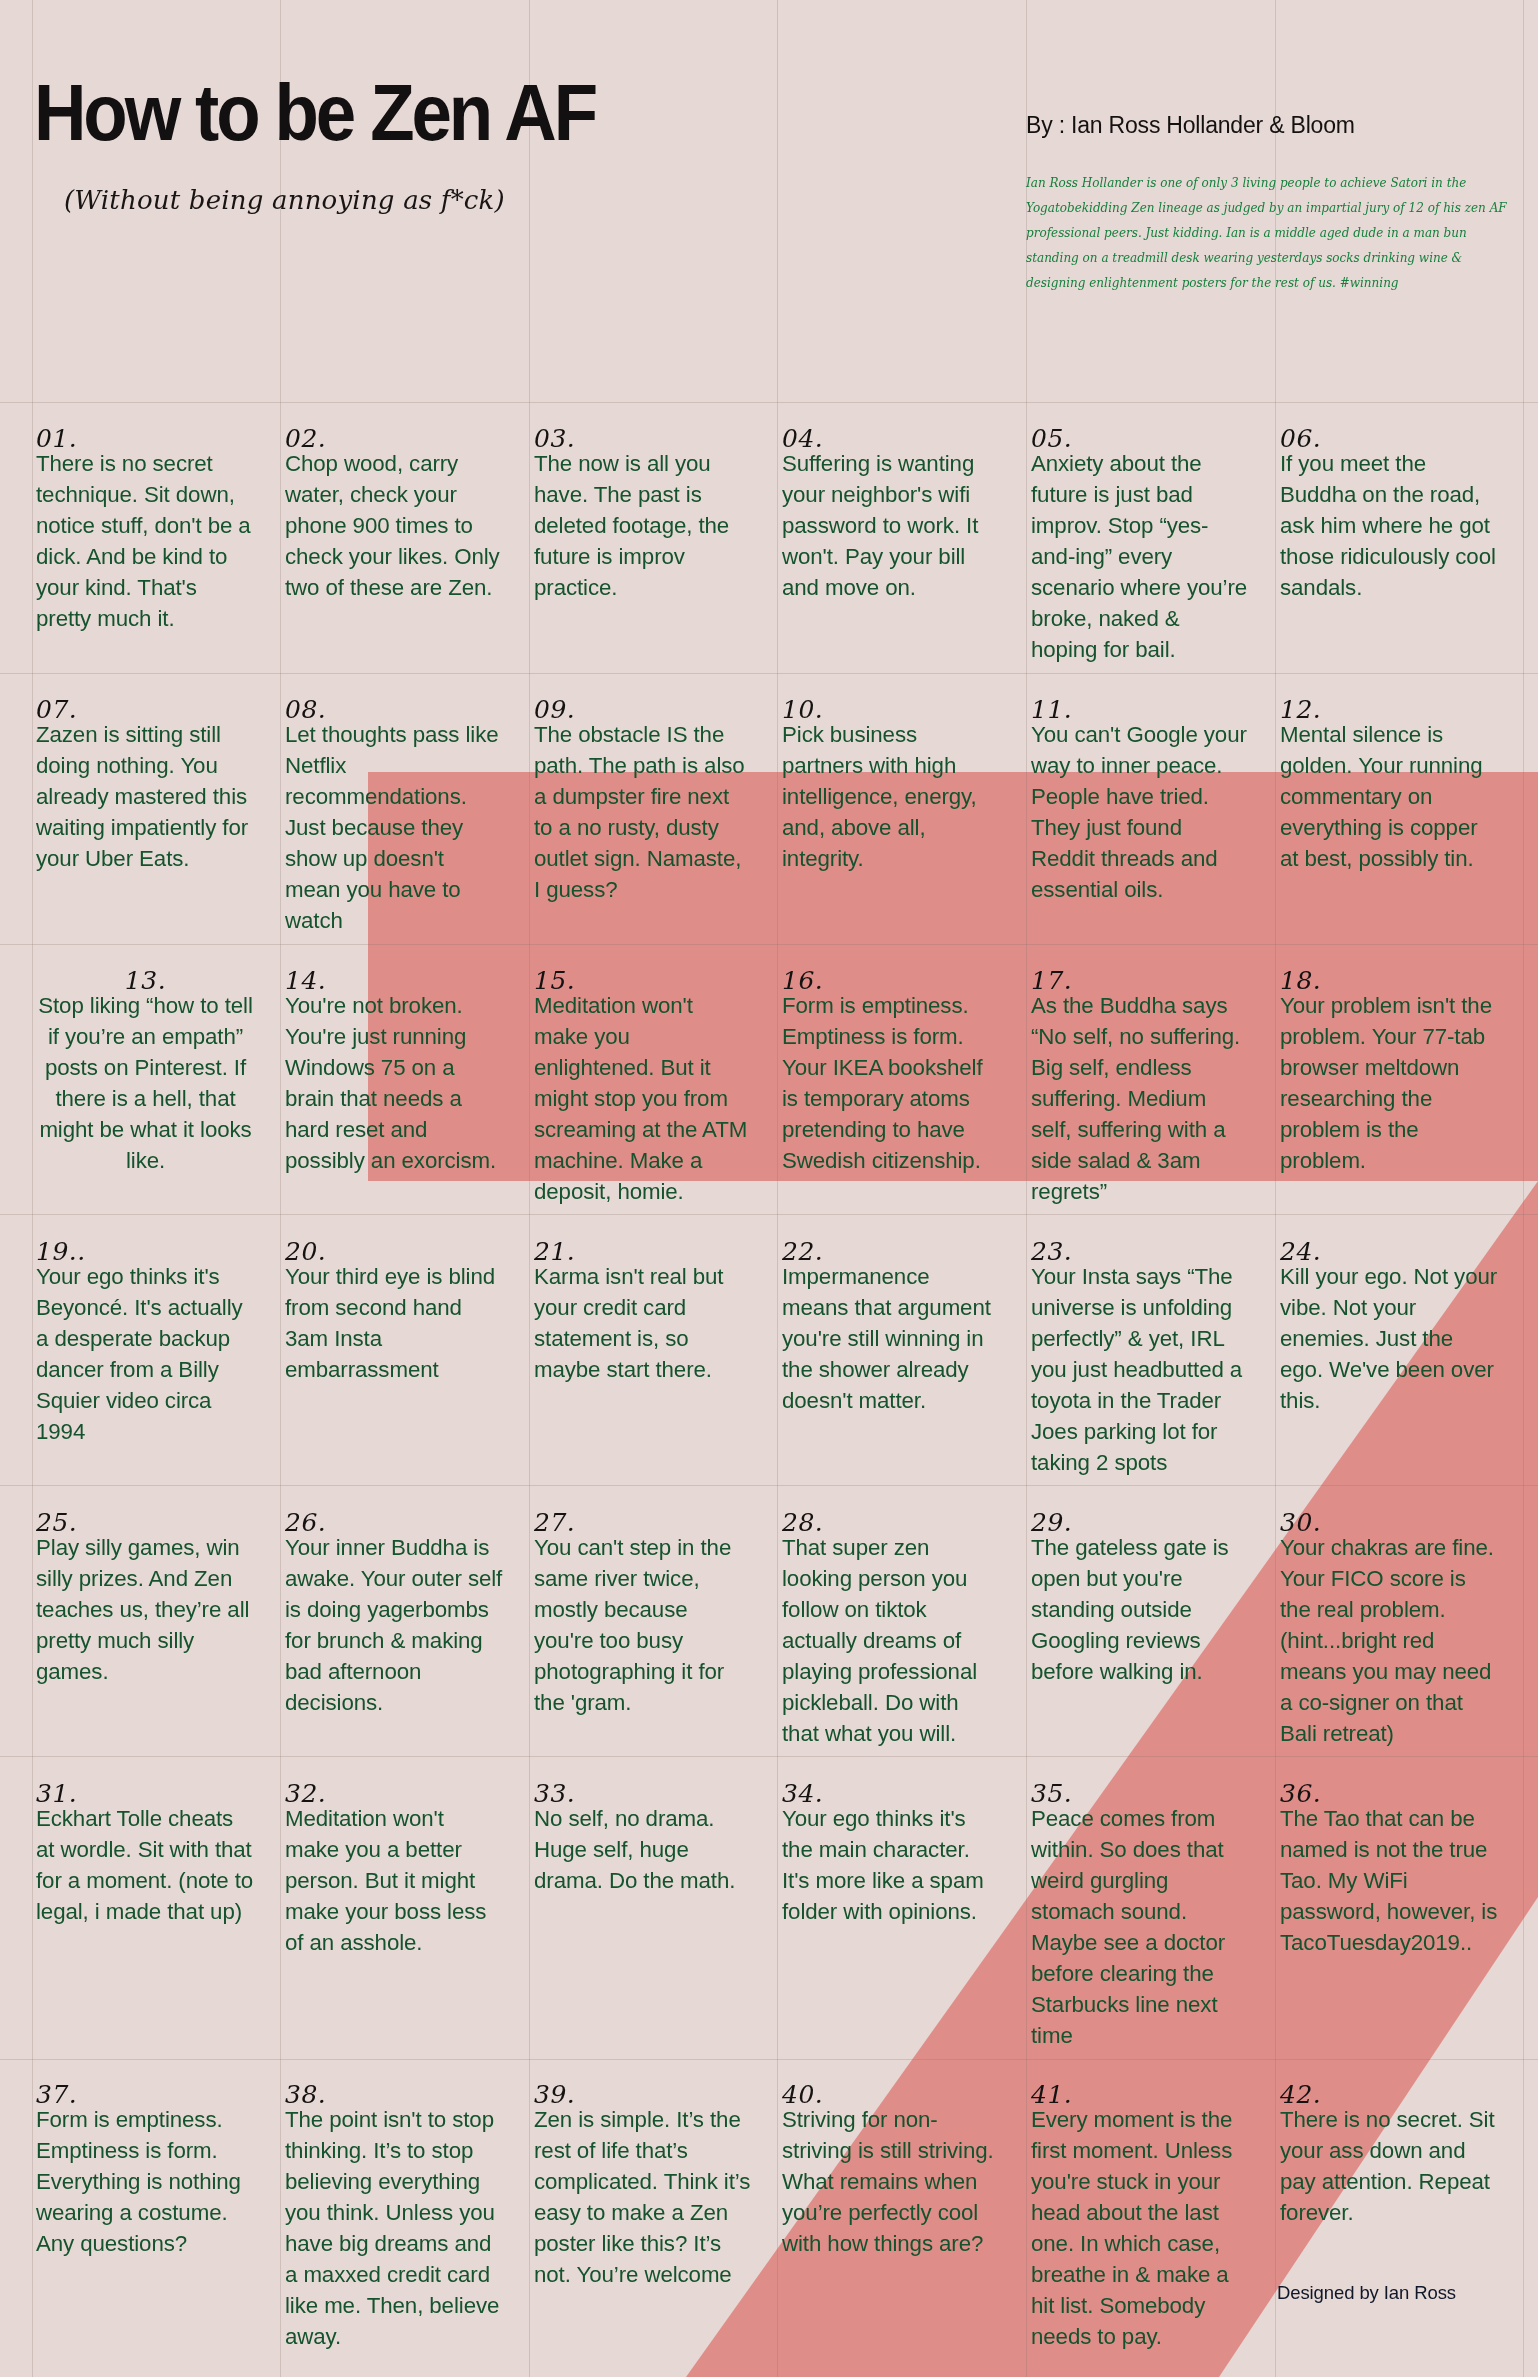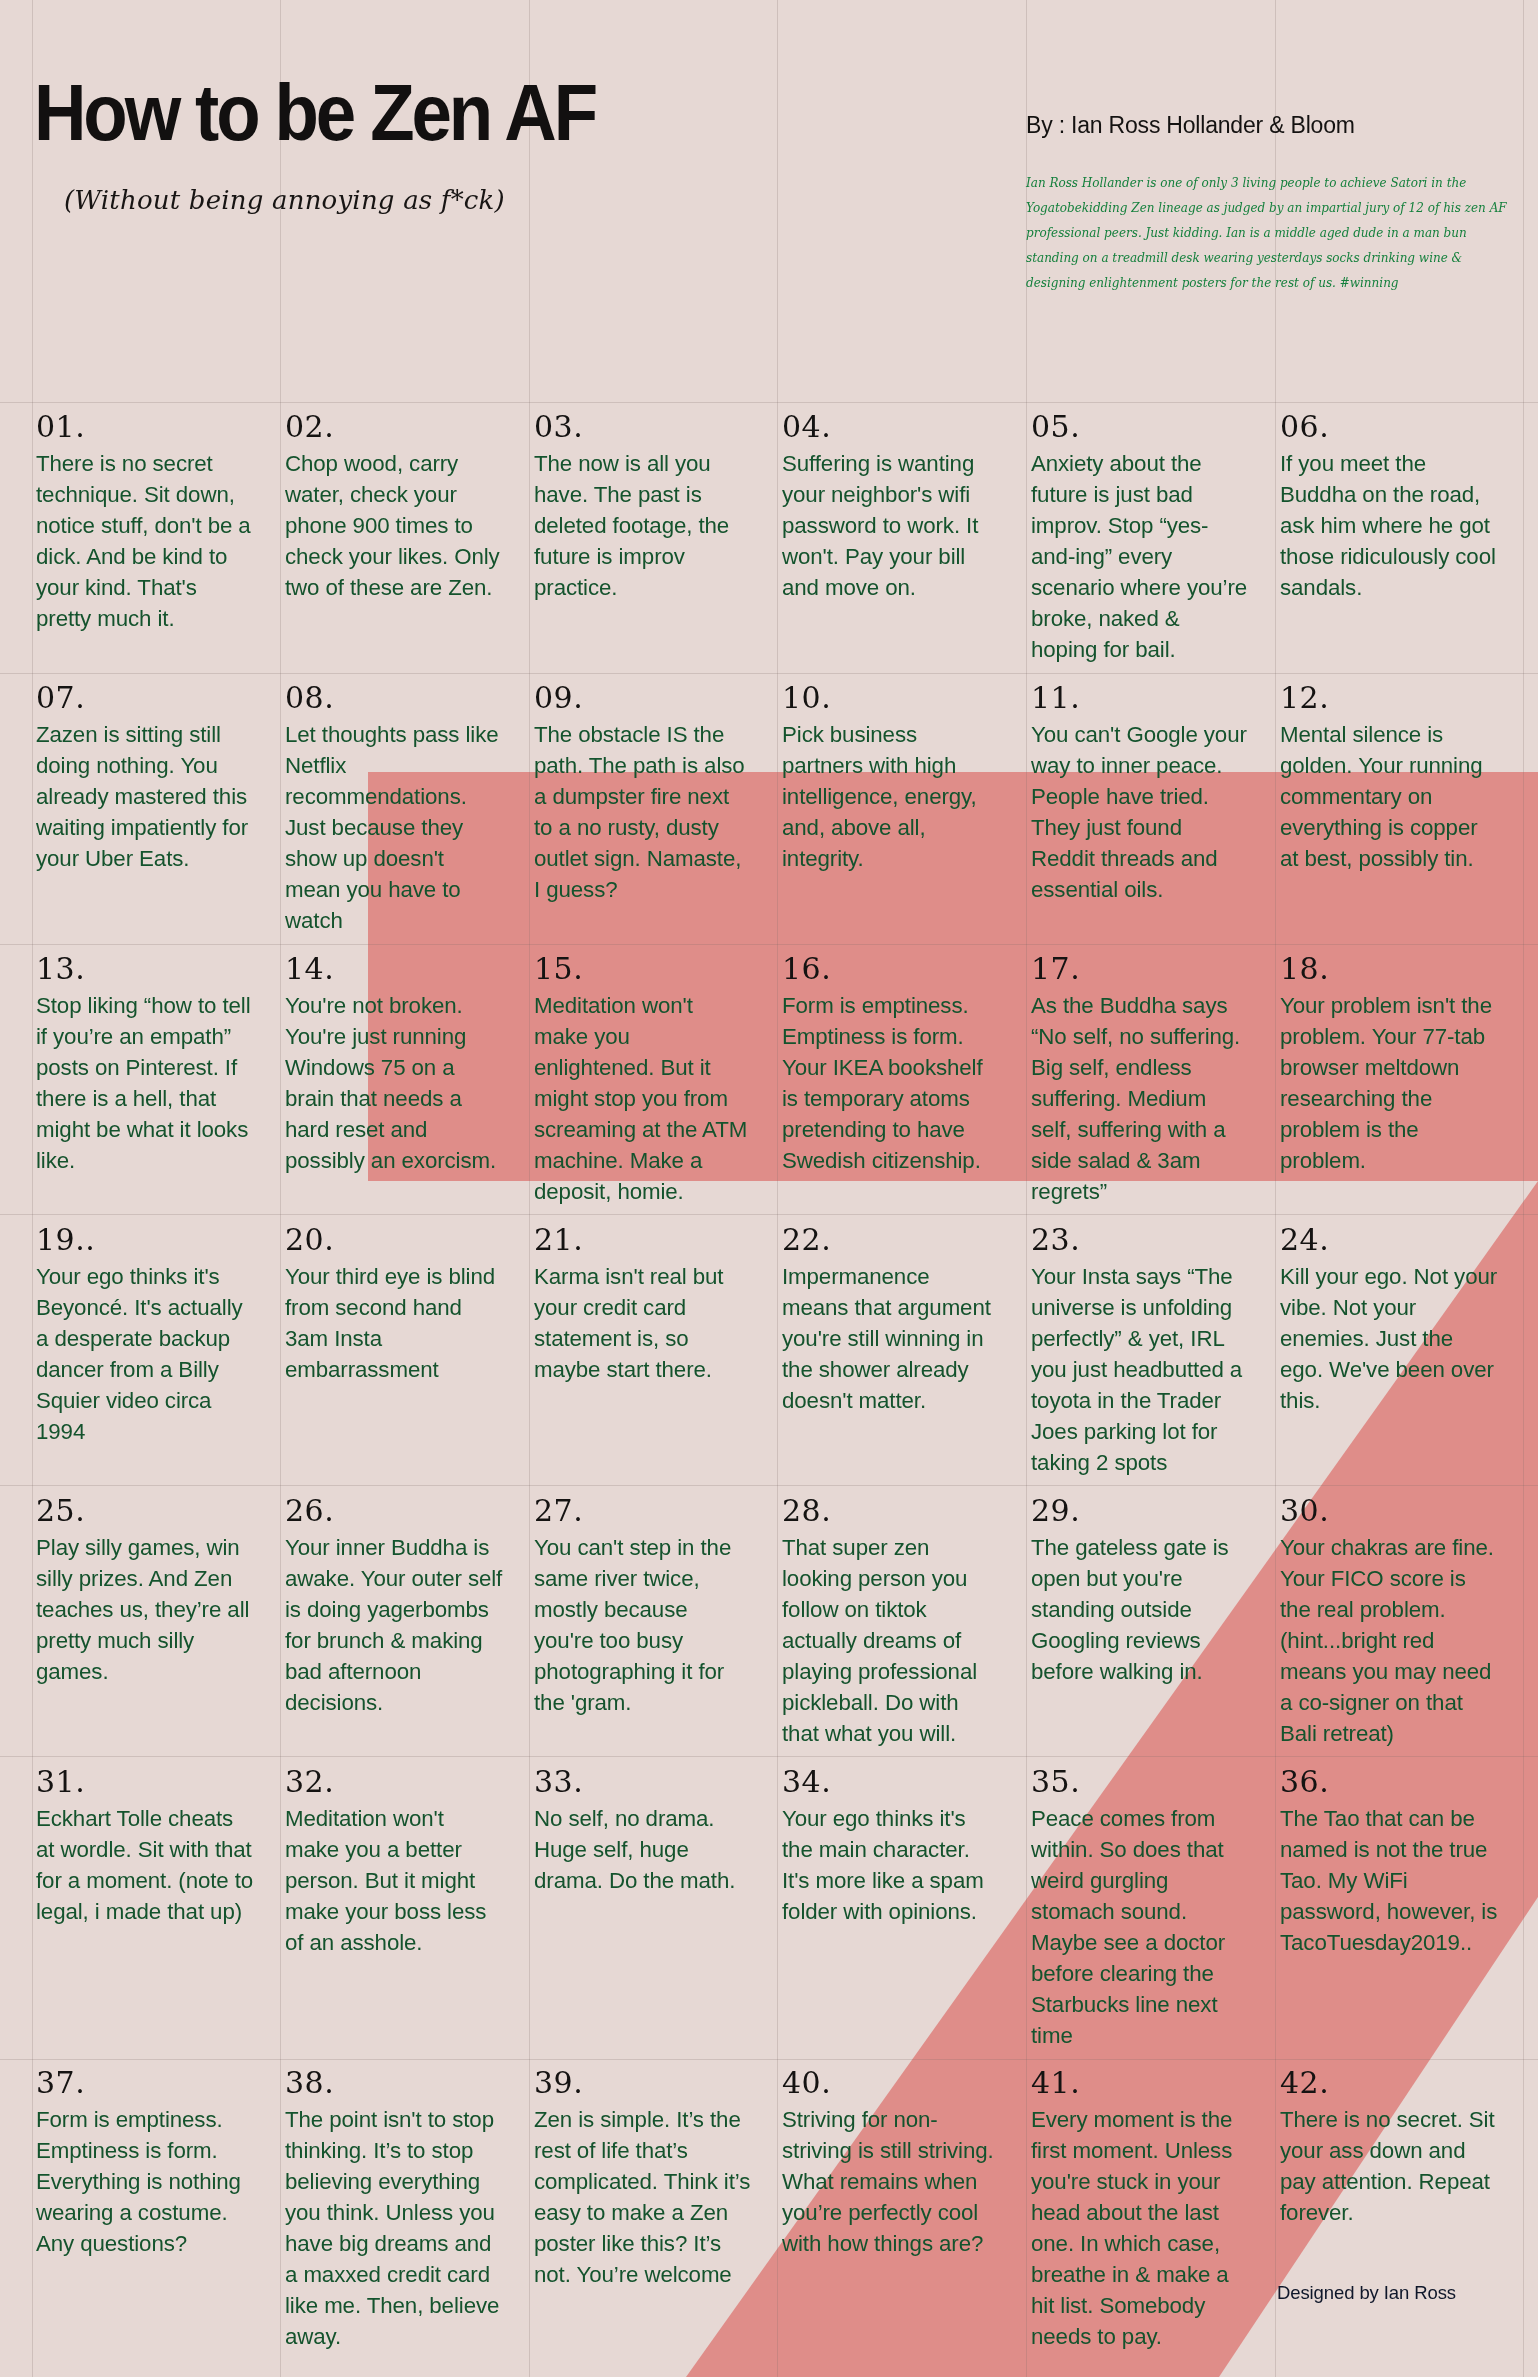--- a/index.html
+++ b/index.html
@@ -37,22 +37,22 @@
     font-size:23px;font-weight:400;letter-spacing:-0.2px;color:#141211;margin-top:12px;
   }
   .bio{
     position:absolute;left:1026px;top:171px;width:495px;
     font-family:"DejaVu Serif","Liberation Serif",serif;font-style:italic;
     font-size:12px;line-height:25px;color:#15803d;
   }
   
   .cell{position:absolute;width:219px;}
   .cell .num{
-    font-family:"DejaVu Serif","Liberation Serif",serif;
-    font-size:30px;color:#151312;letter-spacing:0.5px;
+    font-family:"DejaVu Serif","Liberation Serif",serif;font-style:italic;
+    font-size:25px;color:#151312;letter-spacing:0.5px;margin-top:15px;
   }
   .cell .txt{
     position:absolute;left:0;top:39px;width:219px;
     font-size:22.3px;line-height:31px;font-weight:500;letter-spacing:-0.1px;color:#14532d;
   }
   .credit{
     position:absolute;left:1277px;top:2282px;
     font-size:18.5px;color:#0f172a;letter-spacing:-0.1px;
   }
 </style>
@@ -126,21 +126,21 @@
       <div class="txt">Pick business partners with high intelligence, energy, and, above all, integrity.</div>
     </div>
     <div class="cell" style="left: 1031px; top: 680px;">
       <div class="num">11.</div>
       <div class="txt">You can't Google your way to inner peace. People have tried. They just found Reddit threads and essential oils.</div>
     </div>
     <div class="cell" style="left: 1280px; top: 680px;">
       <div class="num">12.</div>
       <div class="txt">Mental silence is golden. Your running commentary on everything is copper at best, possibly tin.</div>
     </div>
-    <div class="cell" style="left: 36px; top: 951px;">
+    <div class="cell" style="left: 36px; top: 951px; text-align: center;">
       <div class="num">13.</div>
       <div class="txt">Stop liking “how to tell if you’re an empath” posts on Pinterest.  If there is a hell, that might be what it looks like.</div>
     </div>
     <div class="cell" style="left: 285px; top: 951px;">
       <div class="num">14.</div>
       <div class="txt">You're not broken. You're just running Windows 75 on a brain that needs a hard reset and possibly an exorcism.</div>
     </div>
     <div class="cell" style="left: 534px; top: 951px;">
       <div class="num">15.</div>
       <div class="txt">Meditation won't make you enlightened. But it might stop you from screaming at the ATM machine. Make a deposit, homie.</div>

